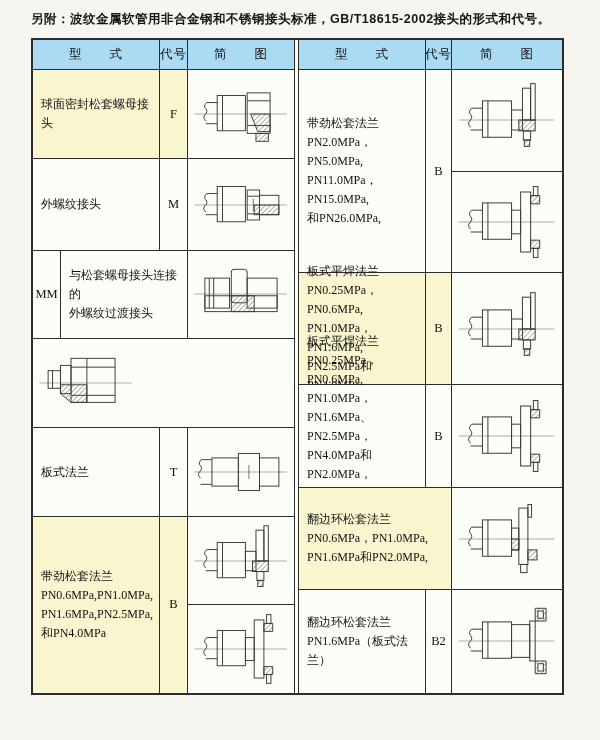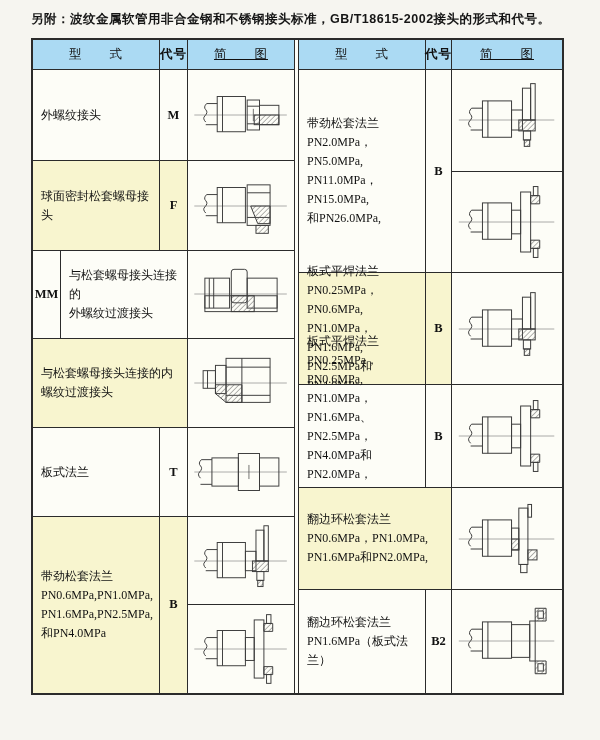--- a/index.html
+++ b/index.html
@@ -32,23 +32,23 @@
   .half.left{width:262px;border-right:1.5px solid var(--border);}
   .mid-gap{width:3px;background:var(--cell-bg);}
   .half.right{flex:1;border-left:1.5px solid var(--border);}
   .row{display:flex;flex-direction:row;width:100%;border-top:1.5px solid var(--border);}
   .row.hdr-row{border-top:none;height:29px;}
   .cell{border-right:1.3px solid var(--border);background:var(--cell-bg);}
   .cell.last{border-right:none;}
   .cell.type{flex:1;padding:6px 4px 6px 8px;font-size:12px;line-height:19px;
     display:flex;align-items:center;white-space:pre-line;}
   .cell.code{width:28px;display:flex;align-items:center;justify-content:center;
-    font-size:12.5px;font-weight:bold;}
+    font-size:12.5px;}
   .right .cell.code{width:26px;}
-  .cell.diag{width:106px;display:flex;align-items:center;justify-content:center;overflow:hidden;text-decoration:underline;}
+  .cell.diag{width:106px;display:flex;align-items:center;justify-content:center;overflow:hidden;}
   .right .cell.diag{width:110px;}
   .hdr-row .cell{
     background:var(--header-bg);display:flex;align-items:center;justify-content:center;
     font-size:12.5px;letter-spacing:1px;padding:0;white-space:pre;
   }
   .hl .cell.type,.hl .cell.code{background:var(--highlight-bg);}
   .cell.diag.stack{flex-direction:column;padding:0;}
   .stack .sub{flex:1;width:100%;display:flex;align-items:center;justify-content:center;}
   .stack .sub:first-child{border-bottom:1.2px solid var(--border);}
   svg.dg{width:100px;height:74px;display:block;}
@@ -198,54 +198,52 @@
 
 <div class="fittings-table">
 
   <div class="half left">
     <div class="row hdr-row">
       <div class="cell type">型　　式</div>
       <div class="cell code">代号</div>
       <div class="cell diag last">简　　图</div>
     </div>
 
+    <div class="row hl" style="height:90px">
+      <div class="cell type">球面密封松套螺母接头</div>
+      <div class="cell code">F</div>
+      <div class="cell diag last">
+        <svg class="dg" viewBox="0 0 110 84">
+            <use href="#sym-f"></use>
+          </svg>
+      </div>
+    </div>
+
     <div class="row" style="height:92px">
       <div class="cell type">外螺纹接头</div>
       <div class="cell code">M</div>
       <div class="cell diag last">
         <svg class="dg" viewBox="0 0 110 84">
             <use href="#sym-m"></use>
-          </svg>
-      </div>
-    </div>
-
-    <div class="row hl" style="height:90px">
-      <div class="cell type">球面密封松套螺母接头</div>
-      <div class="cell code">F</div>
-      <div class="cell diag last">
-        <svg class="dg" viewBox="0 0 110 84">
-            <use href="#sym-f"></use>
           </svg>
       </div>
     </div>
 
     <div class="row" style="height:88px">
       <div class="cell code">MM</div>
       <div class="cell type">与松套螺母接头连接的
 外螺纹过渡接头</div>
       <div class="cell diag last">
         <svg class="dg" viewBox="0 0 110 84">
             <use href="#sym-mm"></use>
           </svg>
       </div>
     </div>
 
     <div class="row hl" style="height:90px">
-      <div class="cell type">与松套螺母接头连接的内
-螺纹过渡接头</div>
       <div class="cell diag last">
         <svg class="dg" viewBox="0 0 110 84">
             <use href="#sym-mf"></use>
           </svg>
       </div>
     </div>
 
     <div class="row" style="height:89px">
       <div class="cell type">板式法兰</div>
       <div class="cell code">T</div>

